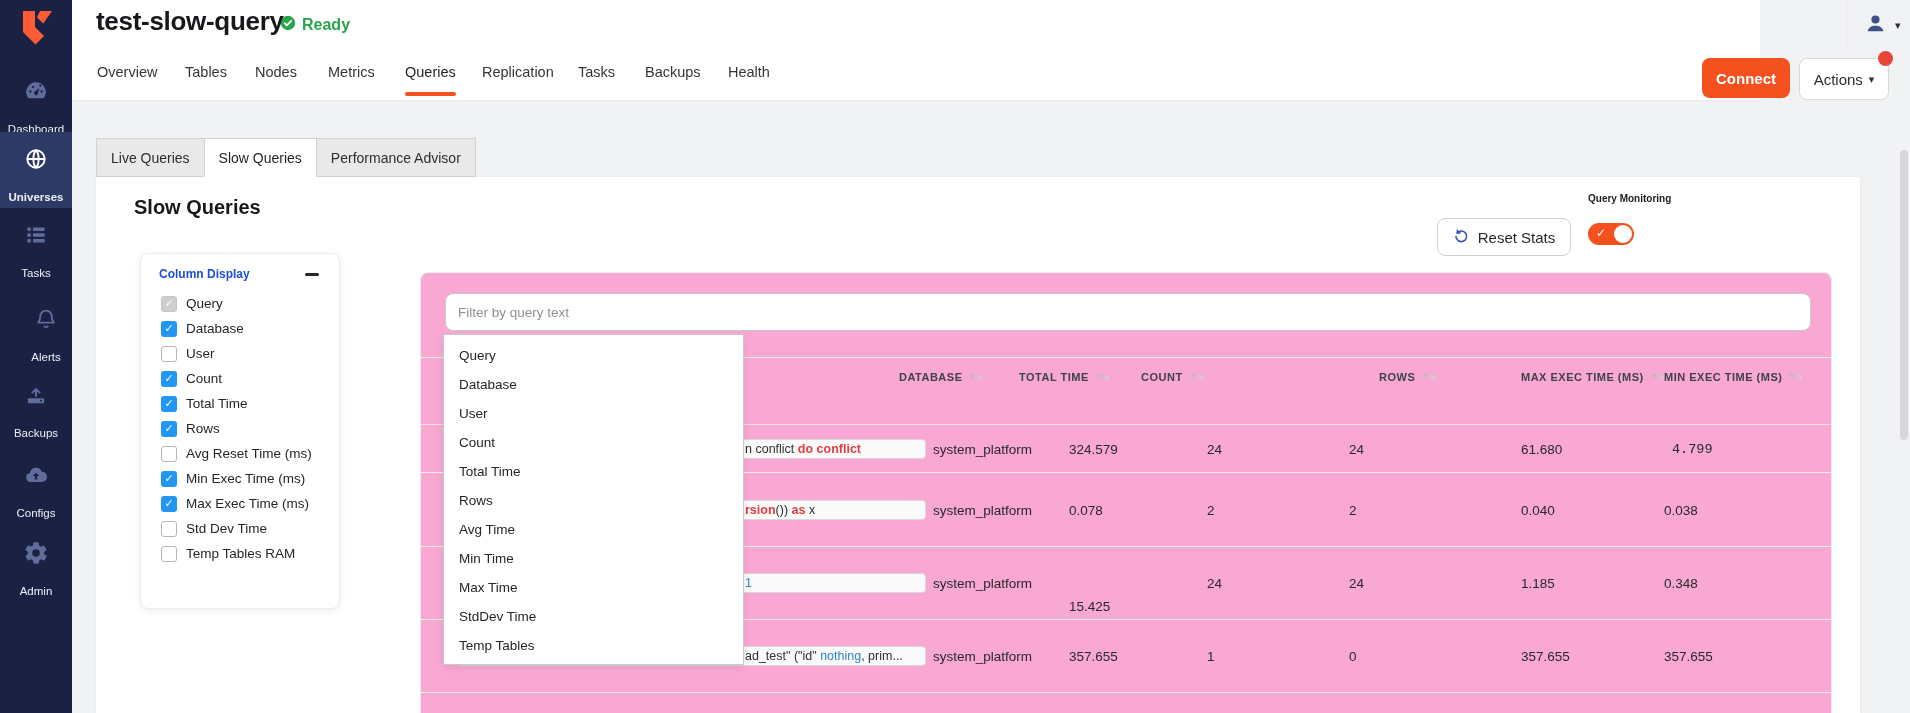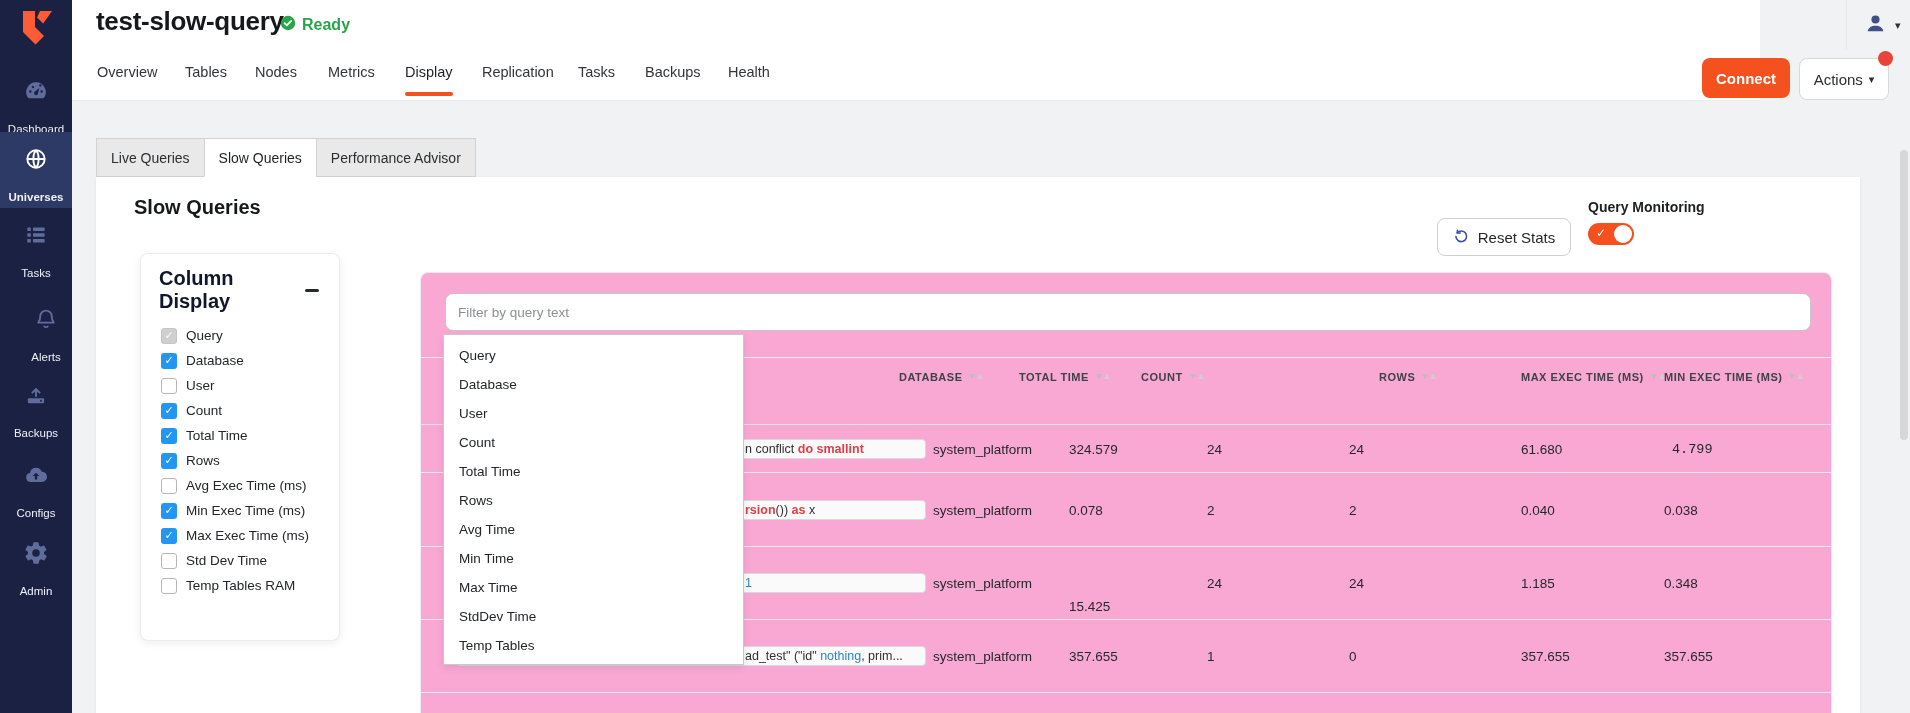--- a/index.html
+++ b/index.html
@@ -39,29 +39,29 @@
     border:1px solid #d2d2d2;margin-left:-1px;font-size:14px;color:#2c2e33;cursor:pointer;}
   .subtab:first-child{margin-left:0;}
   .subtab.active{background:#fff;border-bottom-color:#fff;color:#1f2125;}
   
   .main-card{position:absolute;left:96px;top:177px;width:1764px;height:536px;background:#fff;
     box-shadow:0 1px 3px rgba(0,0,0,.07);}
   .heading{position:absolute;left:38px;top:19px;font-size:20px;font-weight:800;color:#17181c;}
   .reset-btn{position:absolute;left:1341px;top:41px;width:132px;height:36px;border:1px solid #cfcfcf;border-radius:8px;
     background:#fff;display:flex;align-items:center;justify-content:center;gap:9px;font-size:15px;color:#26282c;cursor:pointer;}
   .reset-btn svg{width:16px;height:16px;color:#3a4fae;}
-  .qm-label{position:absolute;left:1492px;top:22px;font-size:14px;font-weight:700;color:#1c1e22;}
+  .qm-label{position:absolute;left:1492px;top:16px;font-size:10px;font-weight:700;color:#1c1e22;}
   .toggle{position:absolute;left:1492px;top:46px;width:46px;height:22px;border-radius:11px;background:#f4511e;cursor:pointer;}
   .toggle::before{content:"\2713";position:absolute;left:8px;top:3px;color:#fff;font-size:12px;font-weight:700;}
   .toggle::after{content:"";position:absolute;right:2px;top:2px;width:18px;height:18px;border-radius:50%;background:#fff;}
   
   .col-card{position:absolute;left:44px;top:76px;width:200px;box-sizing:border-box;background:#fff;border:1px solid #ececec;
     border-radius:8px;box-shadow:0 2px 8px rgba(0,0,0,.07);padding:13px 0 42px;}
   .col-head{display:flex;align-items:center;justify-content:space-between;padding:0 20px 0 18px;margin-bottom:10px;}
-  .col-title{font-size:20px;font-weight:800;color:#0f172a;}
+  .col-title{font-size:12px;font-weight:800;color:#1d4ed8;}
   .minus{width:14px;height:3px;background:#26282c;border-radius:2px;cursor:pointer;}
   .chk-row{display:flex;align-items:center;gap:9px;padding-left:20px;height:25px;font-size:13.5px;color:#24262a;cursor:pointer;}
   .chk{width:16px;height:16px;box-sizing:border-box;border-radius:3px;flex:0 0 16px;display:flex;align-items:center;
     justify-content:center;font-size:11px;font-weight:700;color:#fff;line-height:1;}
   .chk.on{background:#2196f3;}
   .chk.off{background:#fff;border:1px solid #b6b6b6;}
   .chk.dis{background:#cfcfcf;border:1px solid #c6c6c6;color:#fbfbfb;}
   
   .queries-box{position:absolute;left:324px;top:95px;width:1412px;height:459px;box-sizing:border-box;background:#f9a8d4;
     border:1px solid #ececec;border-bottom:none;border-radius:8px 8px 0 0;}
@@ -184,21 +184,21 @@
             <path d="M4.5 19.5c.6-3.6 3.8-5.3 7.5-5.3s6.9 1.7 7.5 5.3Z"></path>
           </svg>
       </span>
       <span class="caret">▾</span>
     </div>
     <div id="nav-tabs">
         <div class="nav-tab" style="left: 25px;">Overview</div>
         <div class="nav-tab" style="left: 113px;">Tables</div>
         <div class="nav-tab" style="left: 183px;">Nodes</div>
         <div class="nav-tab" style="left: 256px;">Metrics</div>
-        <div class="nav-tab active" style="left: 333px;">Display</div>
+        <div class="nav-tab active" style="left: 333px;">Queries</div>
         <div class="nav-tab" style="left: 410px;">Replication</div>
         <div class="nav-tab" style="left: 506px;">Tasks</div>
         <div class="nav-tab" style="left: 573px;">Backups</div>
         <div class="nav-tab" style="left: 656px;">Health</div>
       </div>
     <button class="connect-btn">Connect</button>
     <div class="actions-btn">
       <span>Actions</span>
       <span class="caret">▾</span>
     </div>
@@ -251,21 +251,21 @@
           <div class="chk-row">
             <span class="chk on">✓</span>
             <span class="chk-lbl">Total Time</span>
           </div>
           <div class="chk-row">
             <span class="chk on">✓</span>
             <span class="chk-lbl">Rows</span>
           </div>
           <div class="chk-row">
             <span class="chk off"></span>
-            <span class="chk-lbl">Avg Exec Time (ms)</span>
+            <span class="chk-lbl">Avg Reset Time (ms)</span>
           </div>
           <div class="chk-row">
             <span class="chk on">✓</span>
             <span class="chk-lbl">Min Exec Time (ms)</span>
           </div>
           <div class="chk-row">
             <span class="chk on">✓</span>
             <span class="chk-lbl">Max Exec Time (ms)</span>
           </div>
           <div class="chk-row">
@@ -320,21 +320,21 @@
           <div class="t-h" style="left: 1243px;">
             <span>MIN EXEC TIME (MS)</span>
             <span class="sort"><svg width="16" height="9" viewBox="0 0 16 9">
                 <path d="M1 2h6L4 7Z" fill="#bdbdbd"></path>
                 <path d="M9 7h6l-3-5Z" fill="#cfcfcf"></path>
               </svg></span>
           </div>
         </div>
       <div id="table-rows">
           <div class="t-row" style="top: 152px; height: 48px;">
-            <div class="q-box"><span class="q-off"></span><span class="">n conflict </span><span class="kw">do smallint</span></div>
+            <div class="q-box"><span class="q-off"></span><span class="">n conflict </span><span class="kw">do conflict</span></div>
             <div class="cell" style="left: 512px;">system_platform</div>
             <div class="cell" style="left: 648px;">324.579</div>
             <div class="cell" style="left: 786px;">24</div>
             <div class="cell" style="left: 928px;">24</div>
             <div class="cell" style="left: 1100px;">61.680</div>
             <div class="cell" style="left: 1251px; font-family: Liberation Mono, monospace;">4.799</div>
           </div>
           <div class="t-row" style="top: 200px; height: 74px;">
             <div class="q-box"><span class="q-off"></span><span class="kw">rsion</span><span class="">()) </span><span class="kw">as</span><span class=""> x</span></div>
             <div class="cell" style="left: 512px;">system_platform</div>

